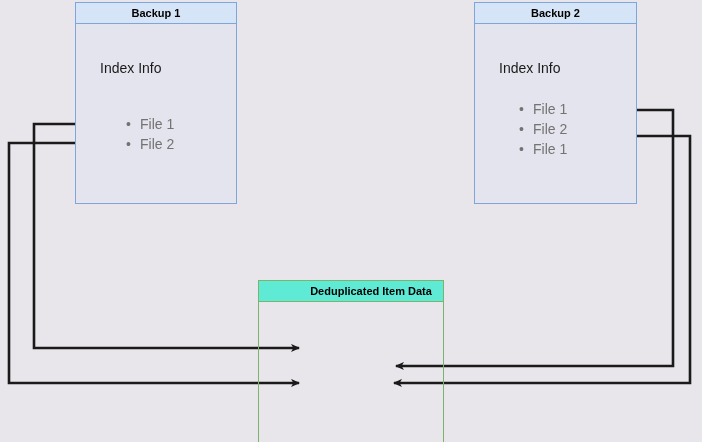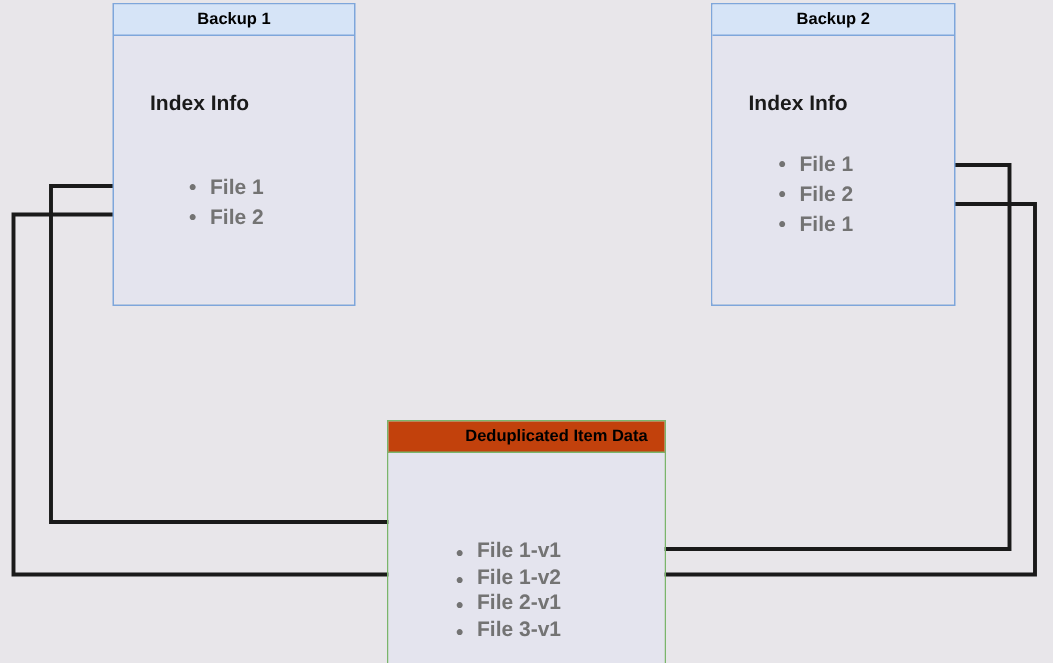--- a/index.html
+++ b/index.html
@@ -21,31 +21,30 @@
     font-weight:bold;
     font-size:11px;
     color:#000;
     line-height:20px;
     height:21px;
   }
   .node .body{
     box-sizing:border-box;
     width:100%;
     position:relative;
-    font-weight:bold;
   }
 
   
   .blue{border:1.5px solid #7ea6db;}
   .blue .hdr{background:#d6e4f7;border-bottom:1.5px solid #7ea6db;}
   .blue .body{background:#e4e4ee;}
 
   
   .green{border:1.5px solid #7ab56b;}
-  .green .hdr{background:#c2410c;border-bottom:1.5px solid #7ab56b;padding-left:40px;}
+  .green .hdr{background:#5eead4;border-bottom:1.5px solid #7ab56b;padding-left:40px;}
   .green .body{background:#e4e4ee;}
 
   .idxlabel{
     position:absolute;
     font-size:14px;
     color:#1a1a1a;
     white-space:nowrap;
   }
   .filelist{
     position:absolute;
@@ -109,23 +108,15 @@
       <ul class="filelist" style="left:44px;top:75px;">
         <li>File 1</li>
         <li>File 2</li>
         <li>File 1</li>
       </ul>
     </div>
   </div>
 
   <div class="node green ded" style="left:258px;top:280px;width:186px;height:164px;">
     <div class="hdr">Deduplicated Item Data</div>
-    <div class="body" style="height:140px;">
-      <ul class="filelist" style="left:45px;top:56px;">
-        <li>File 1-v1</li>
-        <li>File 1-v2</li>
-        <li>File 2-v1</li>
-        <li>File 3-v1</li>
-      </ul>
-    </div>
   </div>
 
 </div>
 
 </body></html>

